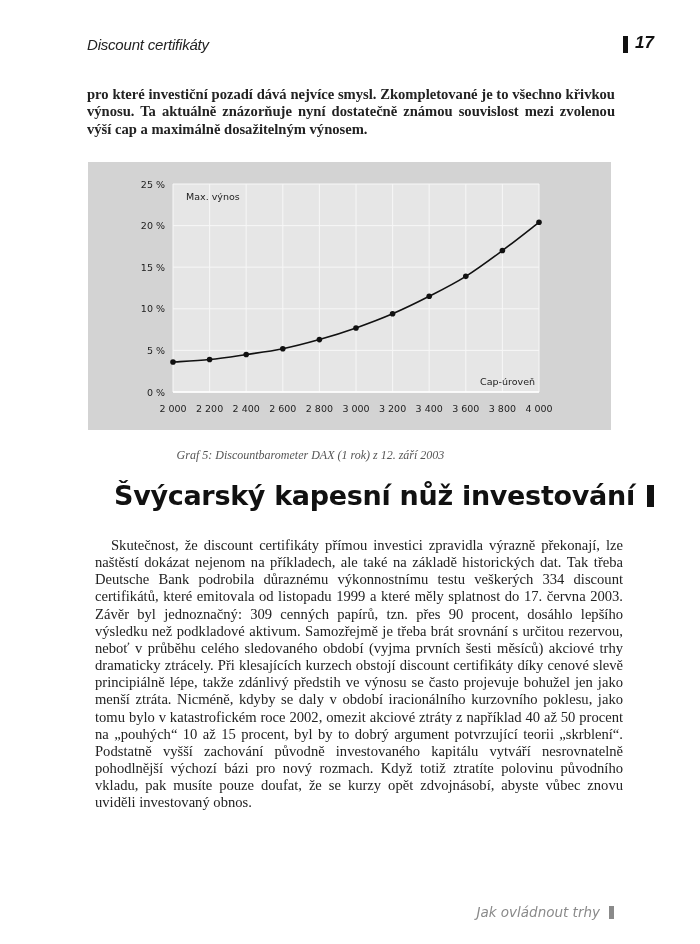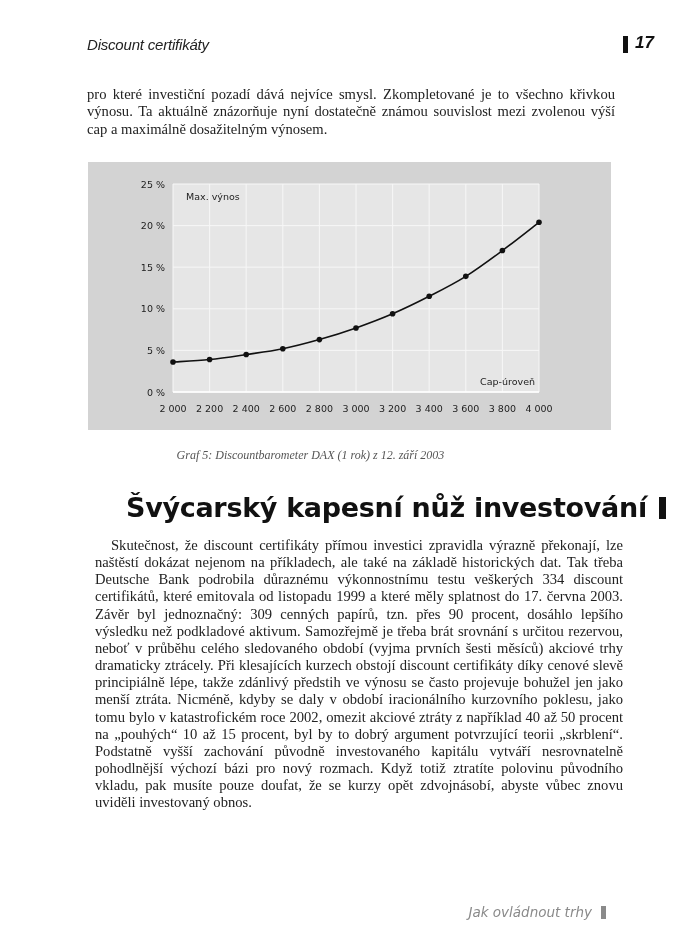--- a/index.html
+++ b/index.html
@@ -11,45 +11,45 @@
   }
   .page-num {
     position: absolute; right: 46px; top: 33px;
     font-family: "Liberation Sans", sans-serif; font-weight: bold; font-style: italic;
     font-size: 17px; color: #111; display: flex; align-items: flex-end; gap: 7px;
   }
   .bar-mark { display: inline-block; width: 5px; height: 17px; background: #111; }
   .intro {
     position: absolute; left: 87px; top: 86px; width: 528px;
     font-family: "Liberation Serif", serif; font-size: 14.6px; line-height: 17.4px;
-    text-align: justify; color: #222; margin: 0;
+    text-align: justify; color: #222; margin: 0; font-weight: bold;
   }
   .chart-panel {
     position: absolute; left: 88px; top: 162px; width: 523px; height: 268px;
     background: #d3d3d3;
   }
   .chart-svg { position: absolute; left: 0; top: 0; }
   .caption {
     position: absolute; left: 0; width: 621px; top: 448px; text-align: center;
     font-family: "Liberation Serif", serif; font-style: italic; font-size: 12px; color: #555;
   }
   .section-title {
-    position: absolute; left: 114px; top: 480px; margin: 12px;
+    position: absolute; left: 114px; top: 480px; margin: 0;
     font-family: "DejaVu Sans", sans-serif; font-weight: bold; font-size: 27px;
     color: #111; letter-spacing: -0.3px; white-space: nowrap;
     display: flex; align-items: center; gap: 12px;
   }
   .title-bar { display: inline-block; width: 7px; height: 22px; background: #111; }
   .body-text {
     position: absolute; left: 87px; top: 529px; width: 528px;
     font-family: "Liberation Serif", serif; font-size: 14.6px; line-height: 17.15px;
     text-align: justify; color: #222; margin: 8px; text-indent: 16px;
   }
   .footer {
-    position: absolute; right: 94px; top: 904px;
+    position: absolute; right: 86px; top: 904px;
     font-family: "DejaVu Sans", sans-serif; font-style: italic; font-size: 13.5px; color: #8a8a8a;
     display: flex; align-items: center; gap: 9px;
   }
   .footer-bar { display: inline-block; width: 5px; height: 13px; background: #8a8a8a; }
 </style>
 </head>
 <body>
 
 <div class="running-head">Discount certifikáty</div>
 <div class="page-num">

